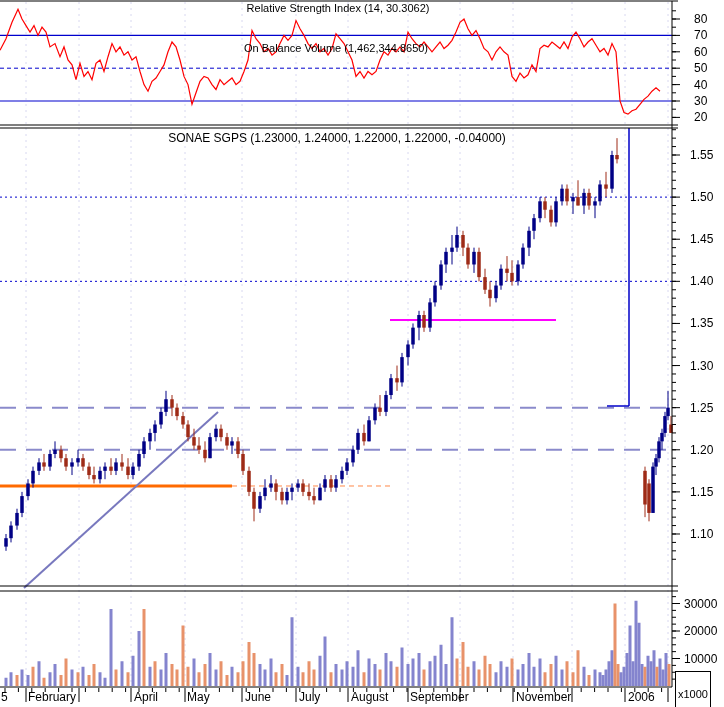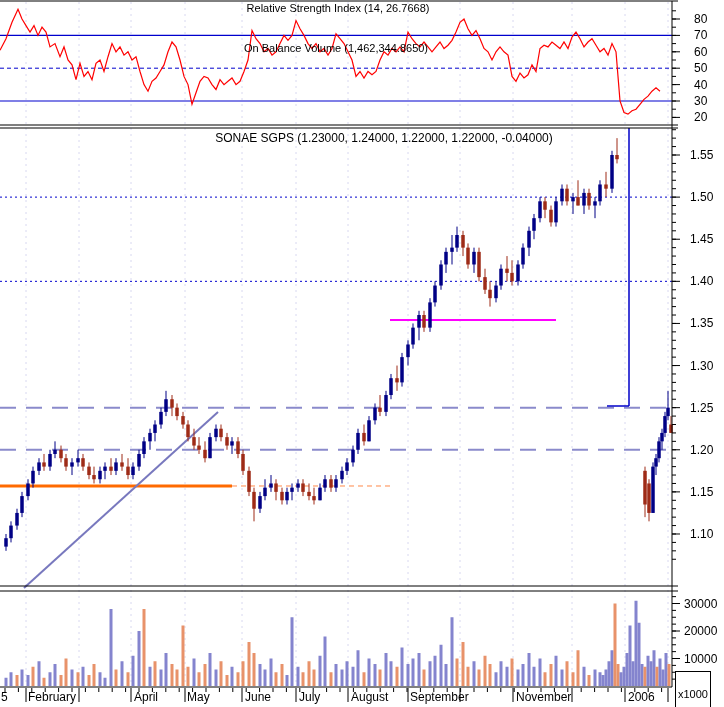--- a/index.html
+++ b/index.html
@@ -1,20 +1,20 @@
 <!DOCTYPE html>
 <html><head>
 <meta charset="utf-8">
 <style>
   html,body{margin:0;padding:0;background:#fff;}
   .screenshot{position:relative;width:724px;height:707px;background:#FFFFFF;overflow:hidden;
     font-family:"Liberation Sans",sans-serif;color:#000;}
   .screenshot svg{position:absolute;left:0;top:0;}
   .titlebox{position:absolute;white-space:nowrap;font-size:11px;transform:translateX(-50%);}
-  .pricetitle{position:absolute;white-space:nowrap;font-size:12px;transform:translateX(-50%);margin-left:47px;}
+  .pricetitle{position:absolute;white-space:nowrap;font-size:12px;transform:translateX(-50%);}
   .scalebadge{position:absolute;border:1px solid #000;font-size:11px;line-height:12px;padding:16px 2px;background:#fff;}
 </style>
 </head>
 <body>
 
 <div class="screenshot">
   <svg id="chart-svg" width="724" height="707">
       <line x1="26" y1="2" x2="26" y2="687" stroke="#D8D8F0" stroke-width="1" stroke-dasharray="2,4"></line>
       <line x1="79" y1="2" x2="79" y2="687" stroke="#D8D8F0" stroke-width="1" stroke-dasharray="2,4"></line>
       <line x1="131" y1="2" x2="131" y2="687" stroke="#D8D8F0" stroke-width="1" stroke-dasharray="2,4"></line>
@@ -610,16 +610,16 @@
       <text x="134" y="701" font-size="12" fill="#000000" text-anchor="start" font-family="&quot;Liberation Sans&quot;, sans-serif">April</text>
       <text x="187" y="701" font-size="12" fill="#000000" text-anchor="start" font-family="&quot;Liberation Sans&quot;, sans-serif">May</text>
       <text x="245" y="701" font-size="12" fill="#000000" text-anchor="start" font-family="&quot;Liberation Sans&quot;, sans-serif">June</text>
       <text x="299" y="701" font-size="12" fill="#000000" text-anchor="start" font-family="&quot;Liberation Sans&quot;, sans-serif">July</text>
       <text x="351" y="701" font-size="12" fill="#000000" text-anchor="start" font-family="&quot;Liberation Sans&quot;, sans-serif">August</text>
       <text x="410" y="701" font-size="12" fill="#000000" text-anchor="start" font-family="&quot;Liberation Sans&quot;, sans-serif">September</text>
       <text x="516" y="701" font-size="12" fill="#000000" text-anchor="start" font-family="&quot;Liberation Sans&quot;, sans-serif">November</text>
       <text x="628" y="701" font-size="12" fill="#000000" text-anchor="start" font-family="&quot;Liberation Sans&quot;, sans-serif">2006</text>
     </svg>
   <div class="titlebox" id="title-obv" style="left: 336px; top: 2px; margin-top: 40px;">On Balance Volume (1,462,344.8650)</div>
-  <div class="titlebox" id="title-rsi" style="left: 338px; top: 2px;">Relative Strength Index (14, 26.7668)</div>
+  <div class="titlebox" id="title-rsi" style="left: 338px; top: 2px;">Relative Strength Index (14, 30.3062)</div>
   <div class="pricetitle" id="title-price" style="left: 337px; top: 131px;">SONAE SGPS (1.23000, 1.24000, 1.22000, 1.22000, -0.04000)</div>
   <div class="scalebadge" id="vol-badge" style="left: 675px; top: 671px;">x1000</div>
 </div>
 
 </body></html>

